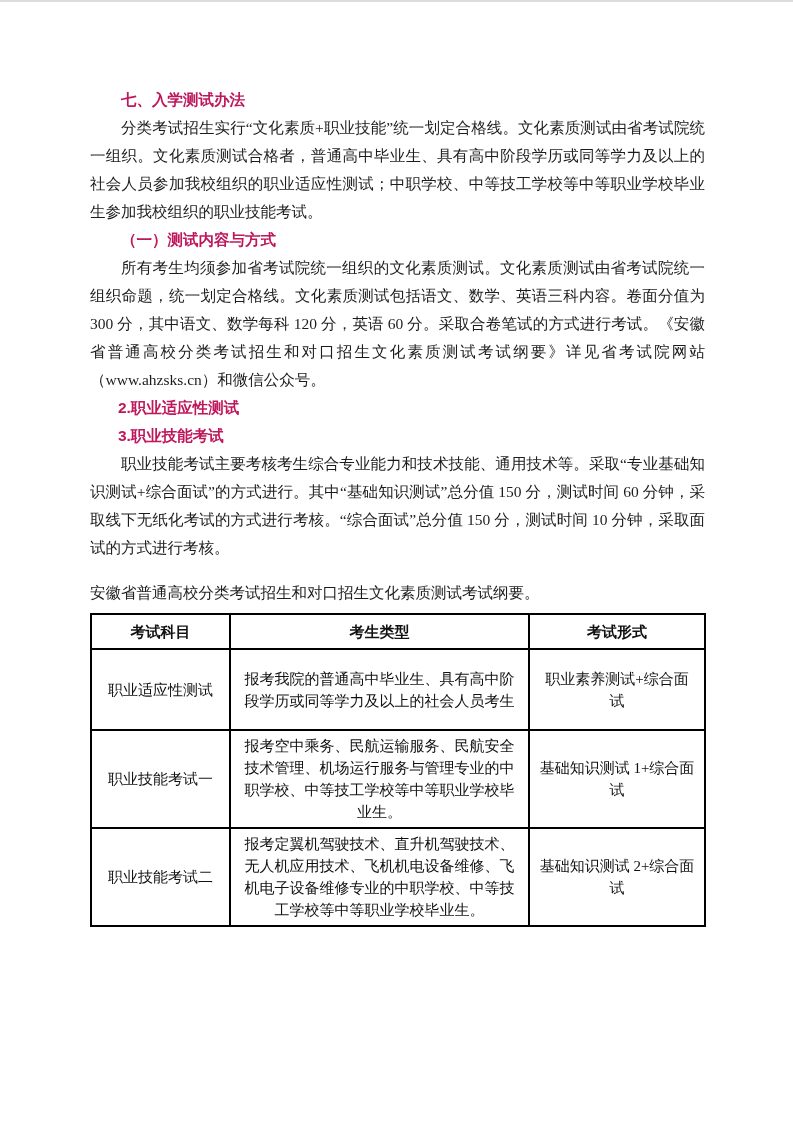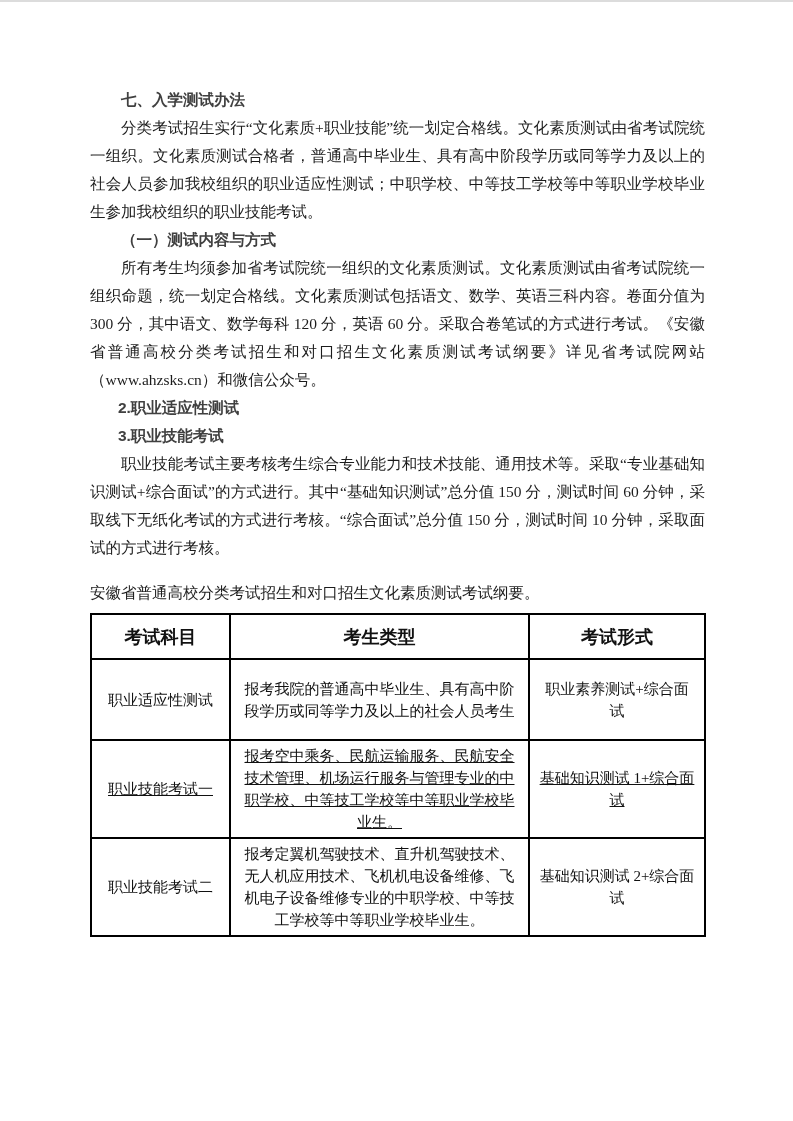--- a/index.html
+++ b/index.html
@@ -31,21 +31,21 @@
     font-family: "Liberation Serif", serif;
     font-size: 15.5px;
     line-height: 28px;
     text-align: justify;
   }
   .doc-h1, .doc-h2, .doc-h3 {
     margin: 0;
     font-size: 15.5px;
     line-height: 28px;
     font-weight: bold;
-    color: #404040;
+    color: #be185d;
     font-family: "Liberation Sans", sans-serif;
     text-align: left;
   }
   .doc-h1 { text-indent: 2em; }
   .doc-h2 { text-indent: 2em; }
   .doc-h3 { text-indent: 1.8em; }
   p.body-par {
     margin: 0;
     text-indent: 2em;
   }
@@ -63,30 +63,30 @@
     color: #111111;
   }
   table.exam-table th, table.exam-table td {
     border: 2px solid #000000;
     text-align: center;
     vertical-align: middle;
     padding: 4px 8px;
     box-sizing: border-box;
   }
   table.exam-table th {
-    font-size: 18px;
+    font-size: 15px;
     font-weight: bold;
-    height: 45px;
+    height: 35px;
     font-family: "Liberation Sans", sans-serif;
   }
   col.c1 { width: 139px; }
   col.c2 { width: 299px; }
   col.c3 { width: 176px; }
   tr.r1 td { height: 81px; }
-  tr.r2 td { height: 80px; text-decoration: underline; }
+  tr.r2 td { height: 80px; }
   tr.r3 td { height: 86px; }
 </style>
 </head>
 <body>
 
 <div class="top-edge"></div>
 
 <div class="page">
 
   <h1 class="doc-h1">七、入学测试办法</h1>

